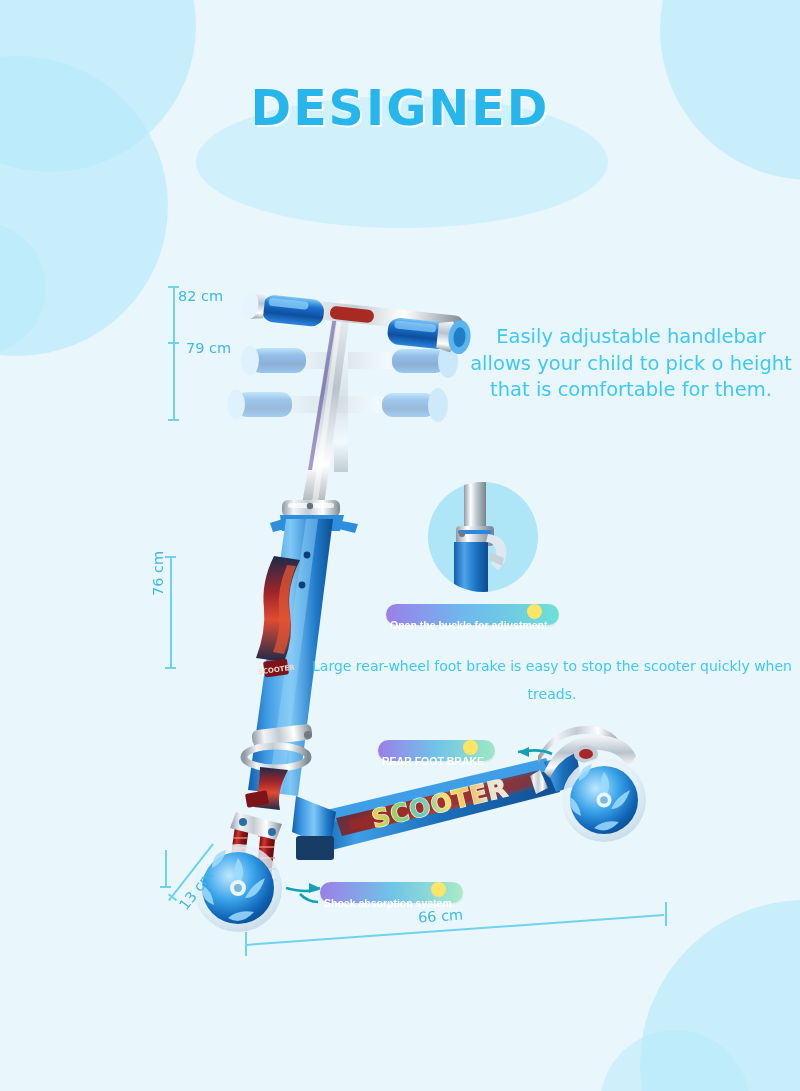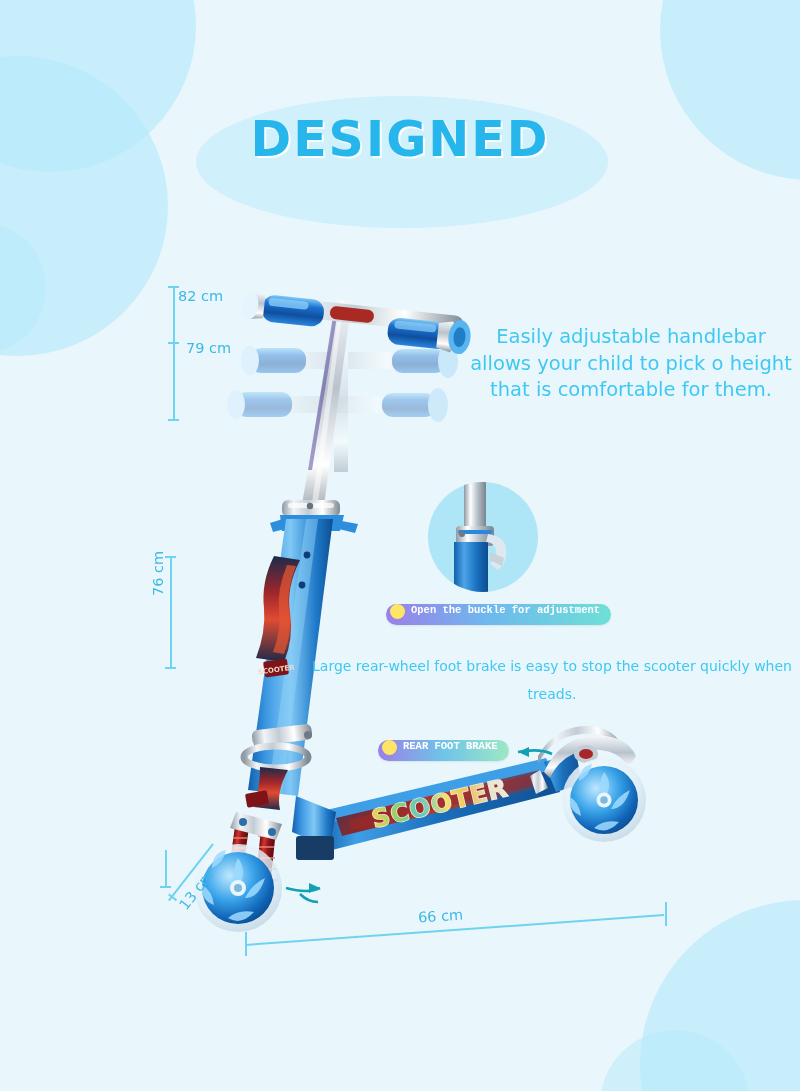--- a/index.html
+++ b/index.html
@@ -52,21 +52,20 @@
   }
   .title-line {
     position: relative;
     font-family: "DejaVu Sans", sans-serif;
     font-weight: bold;
     font-size: 49px;
     line-height: 62px;
     letter-spacing: 2px;
     color: #27b6ec;
     text-shadow: 2px 2px 0 rgba(255,255,255,.85);
-    margin-top: 31px;
   }
 
   
   .body-copy {
     position: absolute;
     font-family: "DejaVu Sans", sans-serif;
     font-weight: normal;
     color: #3fc8f2;
     text-shadow:
       -1px -1px 0 #129b6e0, 1px -1px 0 #1fa9d8,
@@ -154,30 +153,31 @@
     transform-origin: left top;
   }
   #dim66-cap-l { left: 245px; top: 932px; width: 1.5px; height: 24px; }
   #dim66-cap-r { left: 665px; top: 902px; width: 1.5px; height: 24px; }
   #dim66-label { left: 418px; top: 908px; transform: rotate(-4.1deg); }
 
   
   .badge {
     position: absolute;
     display: flex;
-    align-items: flex-start;
+    align-items: flex-end;
     height: 21px;
     padding: 0 11px 0 4px;
     border-radius: 11px;
-    font-family: Liberation Mono, monospace;
+    font-family: Liberation Sans, sans-serif;
     font-weight: bold;
     font-size: 10.5px;
     color: #ffffff;
     white-space: nowrap;
     box-shadow: 0 1px 2px rgba(0,0,0,.08);
+    flex-direction: column;
   }
   .badge .dot {
     width: 15px; height: 15px;
     border-radius: 50%;
     background: #ffe566;
     margin-right: 6px;
     flex: 0 0 auto;
   }
   #badge-buckle {
     left: 386px; top: 604px;
@@ -527,14 +527,18 @@
   <div class="body-copy" id="copy-brake">Large rear-wheel foot brake is easy to stop the scooter quickly when treads.</div>
 
   <div class="badge" id="badge-buckle">
     <span class="dot"></span>
     <span>Open the buckle for adjustment</span>
   </div>
   <div class="badge" id="badge-brake">
     <span class="dot"></span>
     <span>REAR FOOT BRAKE</span>
   </div>
+  <div class="badge" id="badge-shock">
+    <span class="dot"></span>
+    <span>Shock absorption system</span>
+  </div>
 
 </div>
 
 </body></html>

